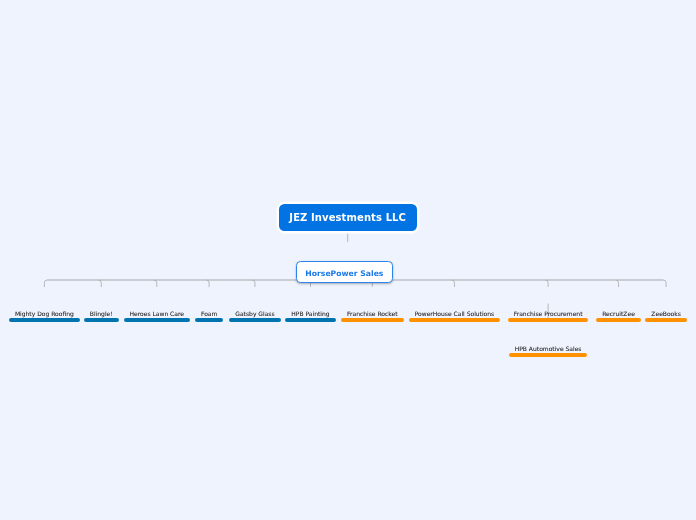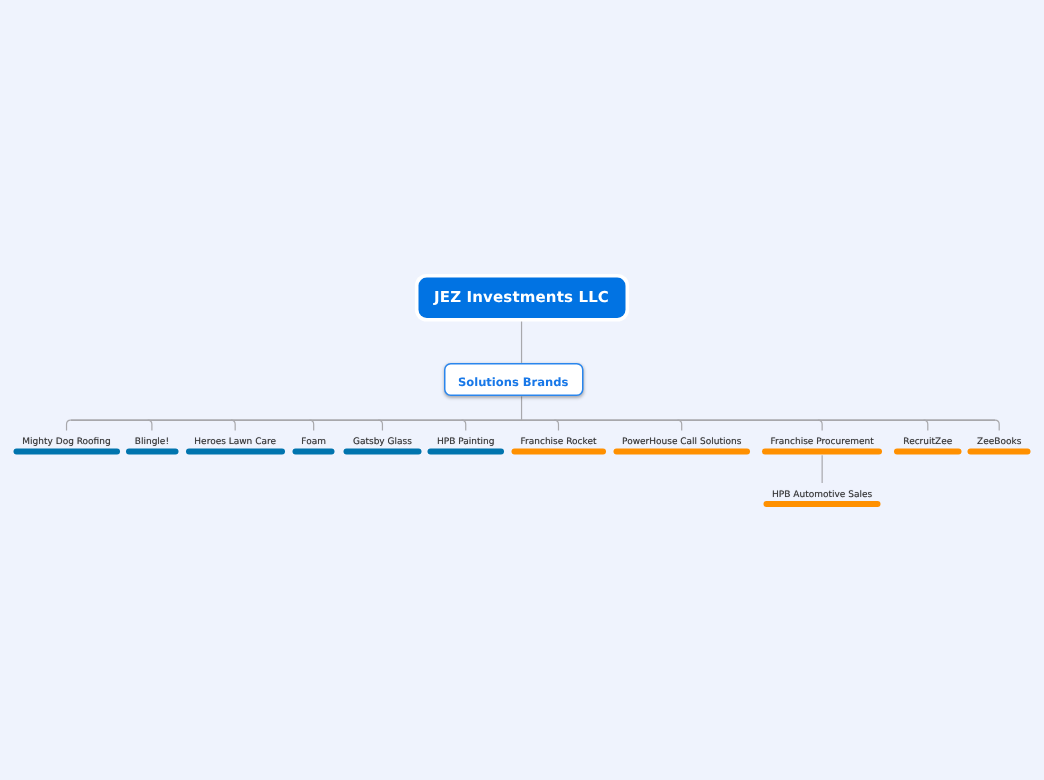--- a/index.html
+++ b/index.html
@@ -6,21 +6,21 @@
   html,body{margin:0;padding:0;}
   body{
     width:696px;height:520px;
     background:#eff3fd;
     font-family:"DejaVu Sans", sans-serif;
     overflow:hidden;
   }
   #canvas{position:relative;width:696px;height:520px;}
   svg.links{position:absolute;left:0;top:0;width:696px;height:520px;overflow:visible;}
 
-  .node{position:absolute;box-sizing:border-box;}
+  .node{position:absolute;box-sizing:border-box;margin-top:19px;}
 
   .root-node{
     background:#0173e3;
     color:#ffffff;
     border-radius:5.5px;
     font-size:10px;
     font-weight:bold;
     letter-spacing:0.1px;
     padding:10.1px 10.7px 9.1px 10.7px;
     line-height:7.5px;
@@ -71,21 +71,21 @@
       <path d="M 615.7359375000001 280.05 Q 618.5359375 280.05 618.5359375 282.85 L 618.5359375 287" fill="none" stroke="#a8a8ac" stroke-width="0.8"></path>
       <path d="M 663.3312500000001 280.05 Q 666.13125 280.05 666.13125 282.85 L 666.13125 287" fill="none" stroke="#a8a8ac" stroke-width="0.8"></path>
       <path d="M 548.0984375 303.5 L 548.0984375 322" fill="none" stroke="#a8a8ac" stroke-width="0.8"></path>
     </svg>
 
   <div class="node root-node" id="root" style="background: rgb(1, 115, 227); color: rgb(255, 255, 255); left: 278.67px; top: 185px;">
     <span>JEZ Investments LLC</span>
   </div>
 
   <div class="node mid-node" id="branch" style="background: rgb(255, 255, 255); color: rgb(24, 120, 232); border-color: rgb(42, 134, 237); left: 295.51px; top: 241.9px;">
-    <span>Solutions Brands</span>
+    <span>HorsePower Sales</span>
   </div>
 
   <div id="leaves">
       <div class="node leaf" style="left: 8.9px; top: 291px; width: 70.91px;">
         <span class="lbl">Mighty Dog Roofing</span>
         <span class="bar" style="background: rgb(0, 116, 174);"></span>
       </div>
       <div class="node leaf" style="left: 83.85px; top: 291px; width: 34.83px;">
         <span class="lbl">Blingle!</span>
         <span class="bar" style="background: rgb(0, 116, 174);"></span>

